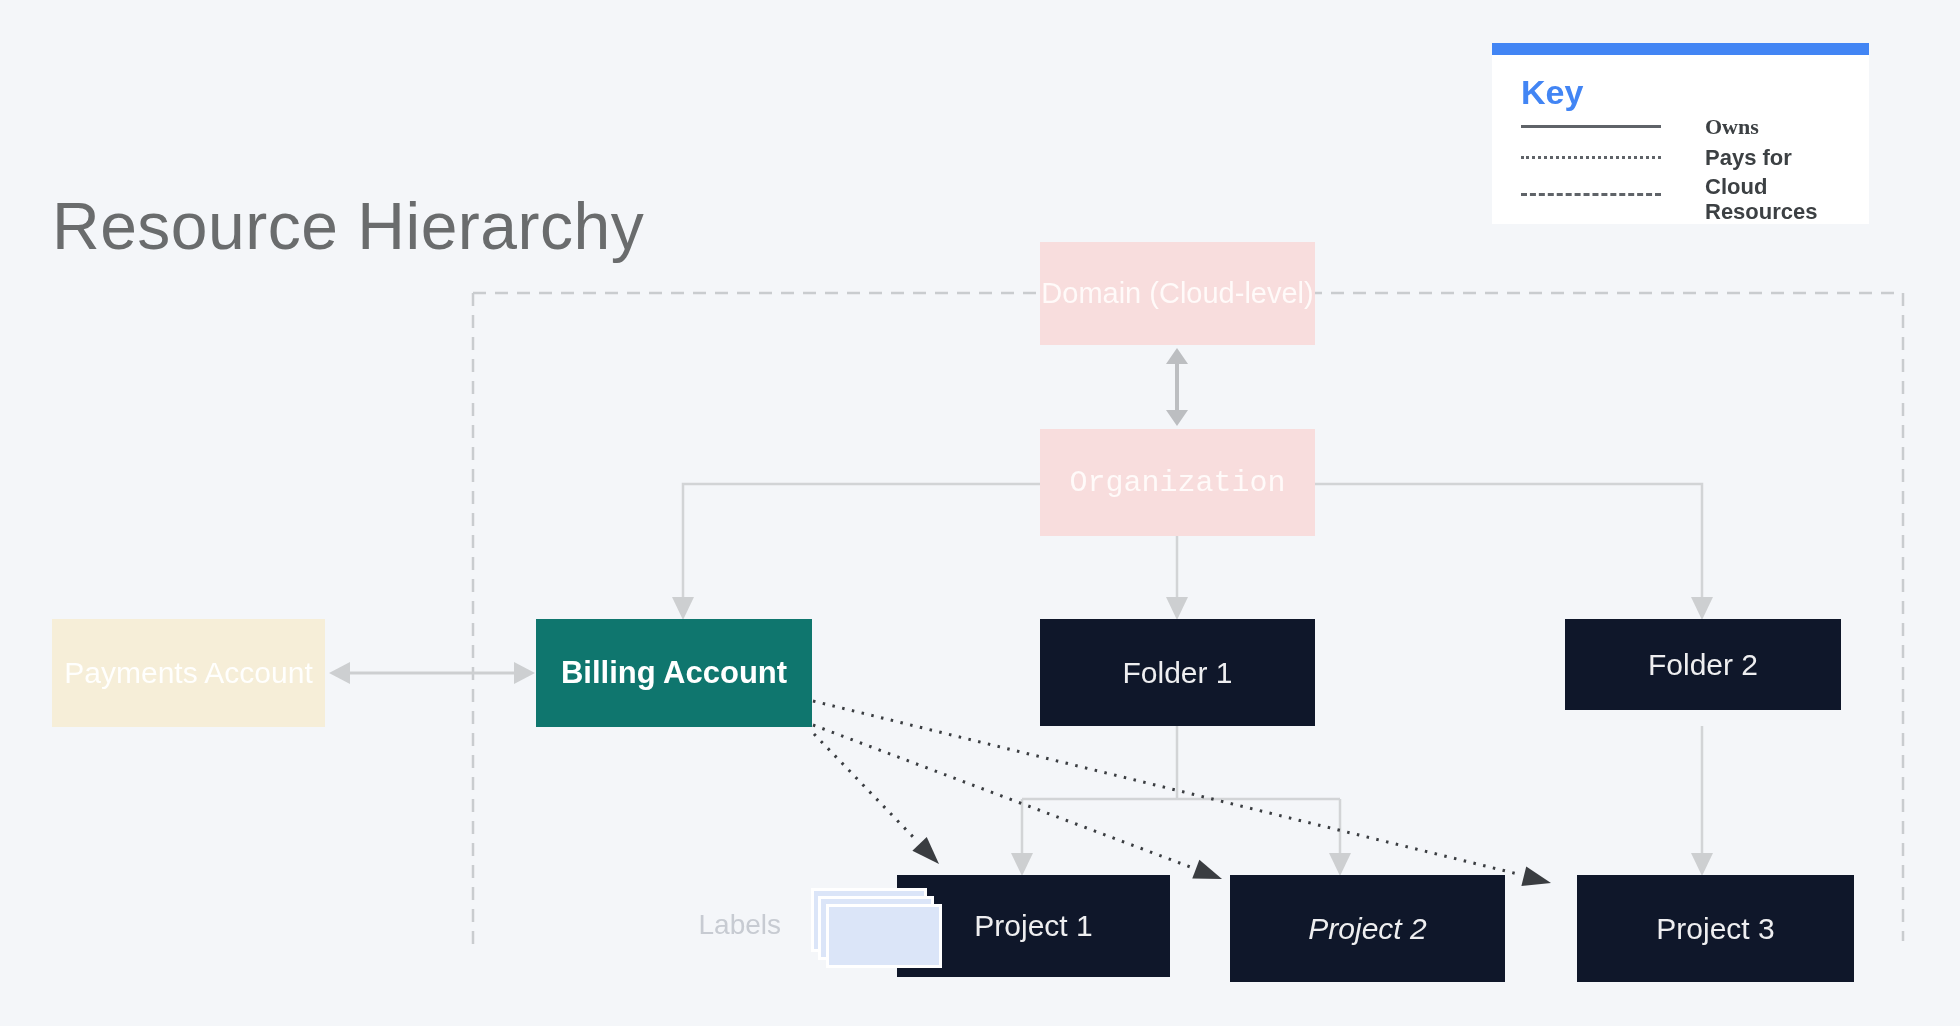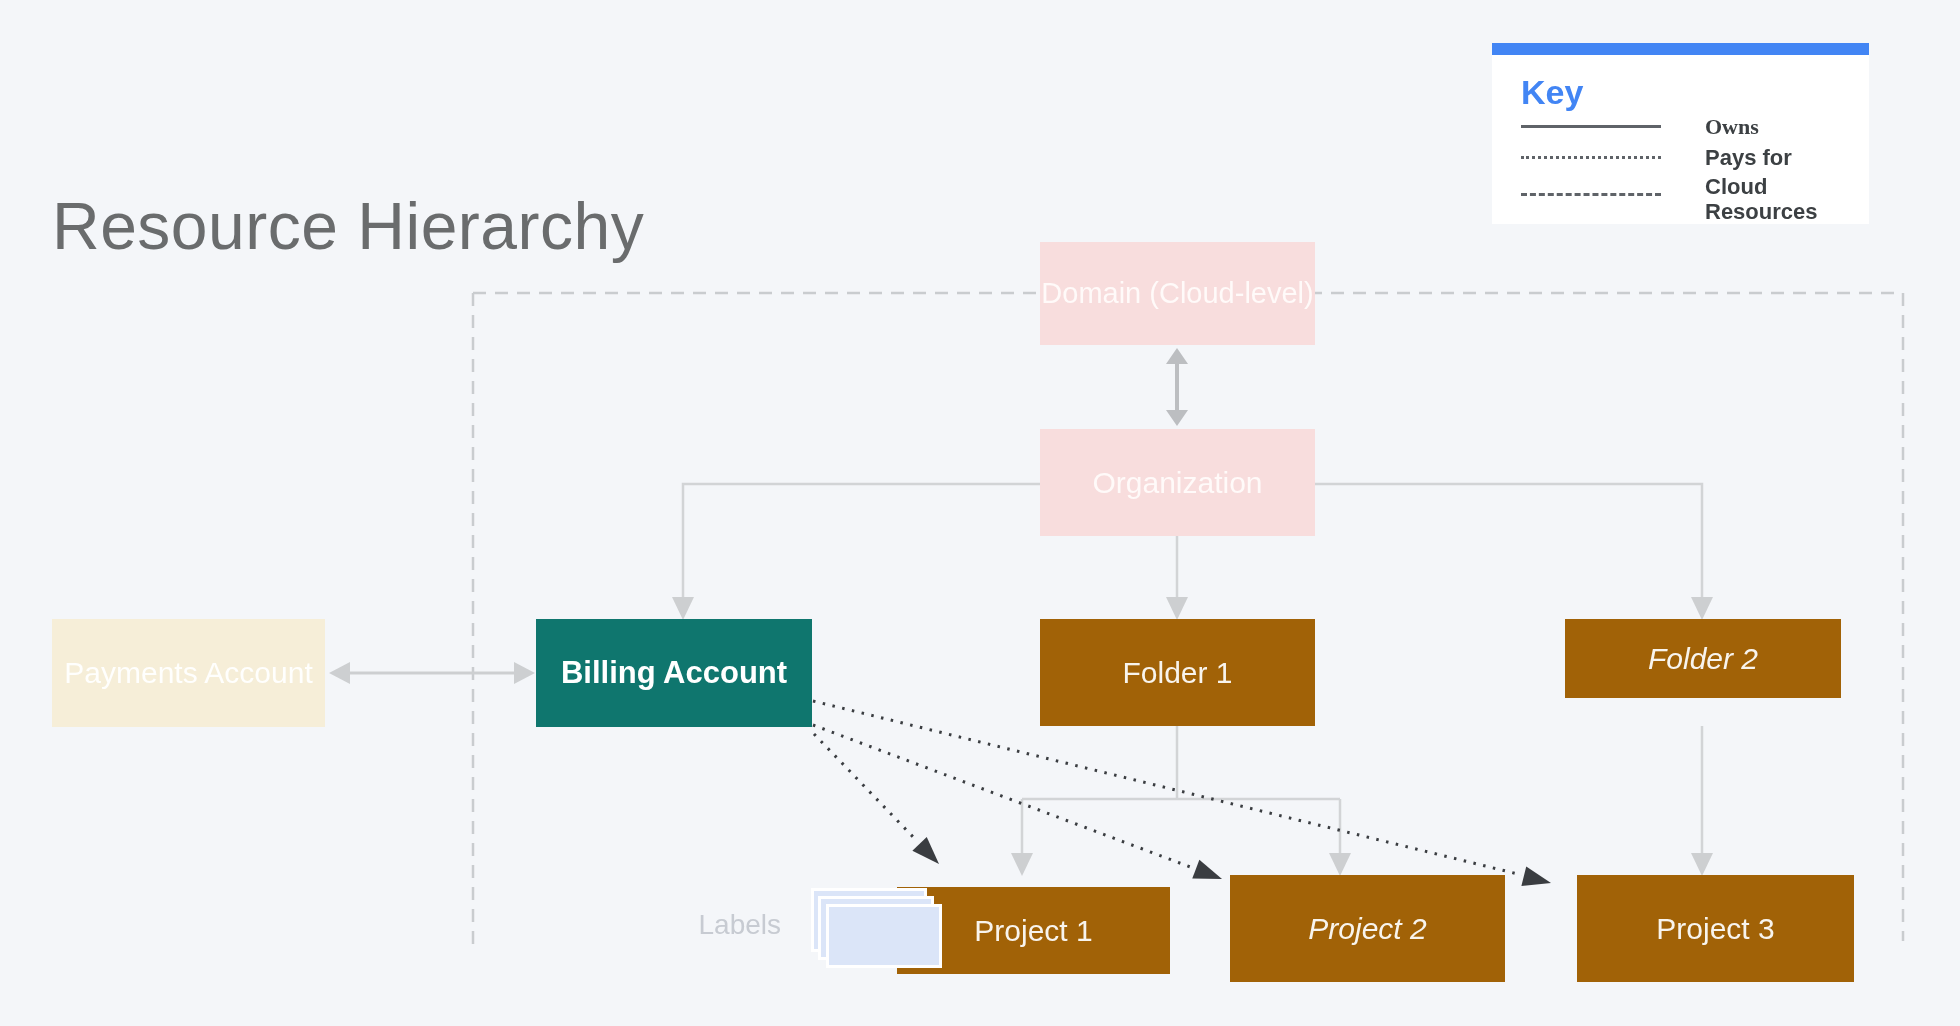--- a/index.html
+++ b/index.html
@@ -9,31 +9,31 @@
   .page-title{position:absolute;left:52px;top:188px;font-size:66px;font-weight:400;
     color:#6a6c6d;letter-spacing:0.5px;}
 
   svg.connectors{position:absolute;left:0;top:0;}
 
   
   .node{position:absolute;display:flex;align-items:center;justify-content:center;
     font-size:30px;white-space:nowrap;}
   .node span{display:block;}
   .pink{background:#f8dddd;color:rgba(255,252,251,0.92);}
-  .bluebox{background:#a16207;color:rgba(255,255,255,0.93);}
+  .bluebox{background:#0f172a;color:rgba(255,255,255,0.93);}
   .cream{background:#f6eed8;color:rgba(255,255,255,0.95);}
   .green{background:#0f766e;color:#ffffff;font-weight:700;font-size:31px;}
 
   .n-domain{left:1040px;top:242px;width:275px;height:103px;font-size:29px;}
-  .n-organization{left:1040px;top:429px;width:275px;height:107px;}
+  .n-organization{left:1040px;top:429px;width:275px;height:107px;font-family:Liberation Mono, monospace;}
   .n-payments{left:52px;top:619px;width:273px;height:108px;}
   .n-billing{left:536px;top:619px;width:276px;height:108px;}
   .n-folder1{left:1040px;top:619px;width:275px;height:107px;}
-  .n-folder2{left:1565px;top:619px;width:276px;height:79px;font-style:italic;}
-  .n-project1{left:897px;top:875px;width:273px;height:87px;margin-top:12px;}
+  .n-folder2{left:1565px;top:619px;width:276px;height:91px;}
+  .n-project1{left:897px;top:875px;width:273px;height:102px;}
   .n-project2{left:1230px;top:875px;width:275px;height:107px;font-style:italic;}
   .n-project3{left:1565px;top:875px;width:277px;height:107px;margin-left:12px;}
 
   
   .labels-caption{position:absolute;left:600px;top:909px;width:181px;text-align:right;
     font-size:28px;color:#c7cbd2;}
   .labels-icon{position:absolute;left:811px;top:888px;width:135px;height:85px;}
   .labels-icon .card{position:absolute;box-sizing:border-box;width:116px;height:64px;
     background:#dbe5f8;border:3px solid #ffffff;}
   .labels-icon .c1{left:0;top:0;}

